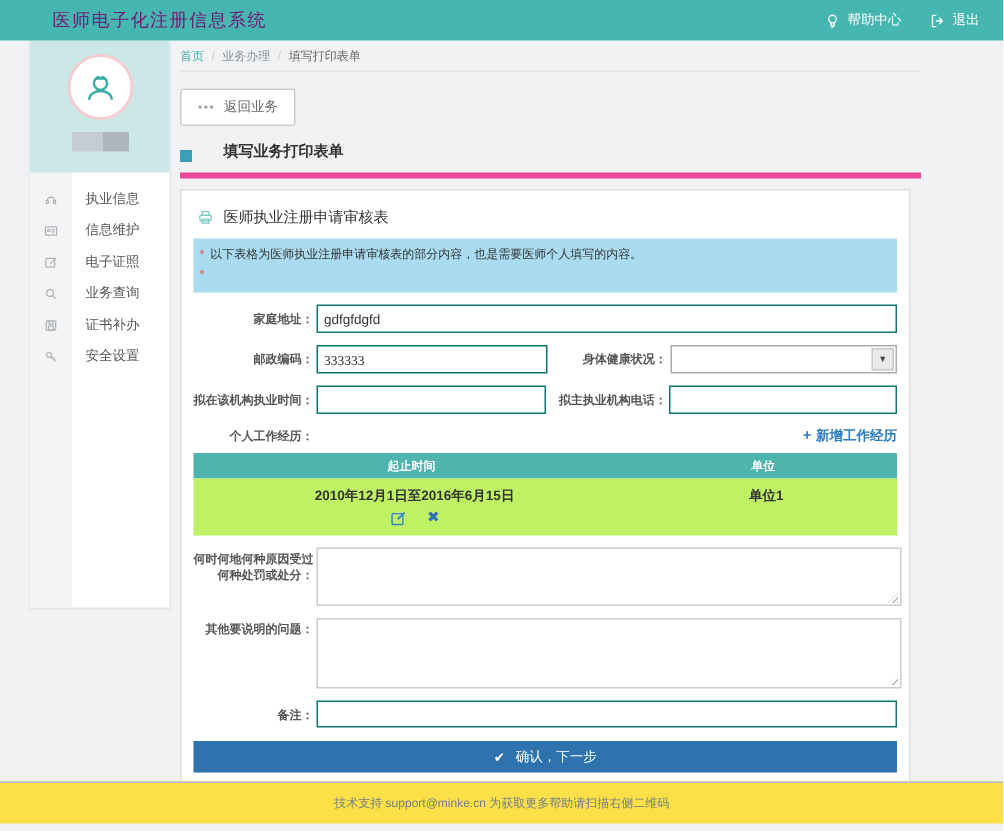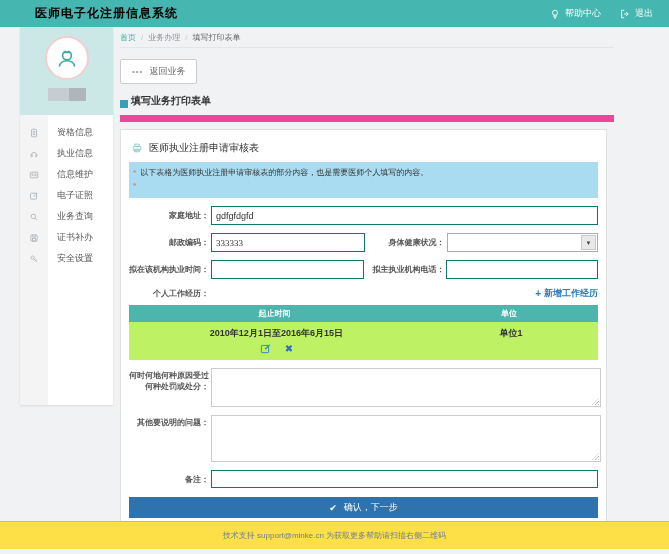--- a/index.html
+++ b/index.html
@@ -5,21 +5,21 @@
   * { margin:0; padding:0; box-sizing:border-box; }
   html,body { width:669px; height:554px; }
   body {
     position:relative; overflow:hidden;
     background:#f0f2f4;
     font-family:"Liberation Sans","DejaVu Sans",sans-serif;
     color:#333;
   }
   
   .header { position:absolute; left:0; top:0; width:669px; height:27px; background:#45b6b0; display:flex; align-items:center; z-index:5; }
-  .header-title { margin-left:35px; font-size:12px; font-weight:bold; color:#000000; letter-spacing:1px; }
+  .header-title { margin-left:35px; font-size:12px; font-weight:normal; color:#701a75; letter-spacing:1px; }
   .header-right { position:absolute; right:16px; top:0; height:27px; display:flex; align-items:center; gap:18px; }
   .header-item { display:flex; align-items:center; gap:4px; color:#fff; font-size:9px; cursor:pointer; }
   .hicon { width:12px; height:12px; display:block; }
   .hicon svg { width:12px; height:12px; display:block; }
   
   .sidebar { position:absolute; left:20px; top:27px; width:93px; height:378px; background:#fff; box-shadow:0 1px 2px rgba(0,0,0,.1); z-index:2; }
   .sidebar::before { content:""; position:absolute; left:0; top:88px; bottom:0; width:28px; background:#f4f4f4; }
   .avatar-area { position:relative; height:88px; background:#cbe8e6; }
   .avatar-circle { position:absolute; left:50%; top:9px; transform:translateX(-50%); width:44px; height:44px; border-radius:50%; background:#fff; border:2px solid #f3cdd0; display:flex; align-items:center; justify-content:center; }
   .avatar-circle svg { width:26px; height:26px; }
@@ -31,21 +31,21 @@
   .menu-label { margin-left:9px; font-size:9px; color:#555; }
   
   .main { position:absolute; left:120px; top:27px; width:494px; z-index:1; }
   .breadcrumb { height:21px; display:flex; align-items:center; gap:5px; font-size:8px; border-bottom:1px solid #e3e5e7; }
   .crumb-home { color:#44b0aa; cursor:pointer; }
   .crumb-sep { color:#c5c8cb; }
   .crumb { color:#8a8f94; cursor:pointer; }
   .crumb-last { color:#666; }
   .back-btn { margin-top:11px; display:inline-flex; align-items:center; gap:6px; background:#fff; border:1px solid #ccc; border-radius:2px; padding:5px 11px; font-size:9px; color:#666; cursor:pointer; }
   .back-dots { color:#9aa0a5; font-size:8px; letter-spacing:1px; line-height:4px; }
-  .section-title { margin-top:10px; padding-bottom:7px; border-bottom:7px solid #ec4899; display:flex; align-items:flex-end; gap:3px; }
+  .section-title { margin-top:10px; padding-bottom:7px; border-bottom:4px solid #ec4899; display:flex; align-items:flex-end; gap:21px; }
   .section-square { width:8px; height:8px; background:#39a0b5; }
   .section-text { font-size:10px; font-weight:bold; color:#333; }
   
   .panel { margin-top:7px; width:487px; background:#fff; border:1px solid #e0e0e0; padding:9px 8px 10px 8px; }
   .form-title { display:flex; align-items:center; gap:6px; margin:2px 0 7px 2px; }
   .form-title-text { font-size:10px; color:#333; }
   .printer-icon svg { width:12px; height:12px; display:block; }
   .notice { background:#a9dcf1; padding:4px 7px 6px 4px; }
   .notice-line { display:flex; gap:4px; font-size:8px; color:#333; line-height:13px; }
   .notice-bullet { color:#cf8080; font-weight:bold; }
@@ -130,29 +130,20 @@
           <path d="M12 5.4h2M13 4.4v2" stroke="#fff" stroke-width="1"></path>
         </g>
       </svg>
     </div>
     <div class="name-redacted"></div>
   </div>
   <div class="menu">
     <div class="menu-item">
       <span class="menu-icon">
           <svg viewBox="0 0 16 16">
-            <rect x="4" y="2" width="8" height="12" rx="1"></rect>
-            <path d="M6 5.5h4M6 8h4M6 10.5h4"></path>
-          </svg>
-        </span>
-      <span class="menu-label">资格信息</span>
-    </div>
-    <div class="menu-item">
-      <span class="menu-icon">
-          <svg viewBox="0 0 16 16">
             <path d="M4 9.5a4 4 0 0 1 8 0"></path>
             <rect x="3" y="9" width="2.2" height="3.5" rx="1"></rect>
             <rect x="10.8" y="9" width="2.2" height="3.5" rx="1"></rect>
           </svg>
         </span>
       <span class="menu-label">执业信息</span>
     </div>
     <div class="menu-item">
       <span class="menu-icon">
           <svg viewBox="0 0 16 16">

